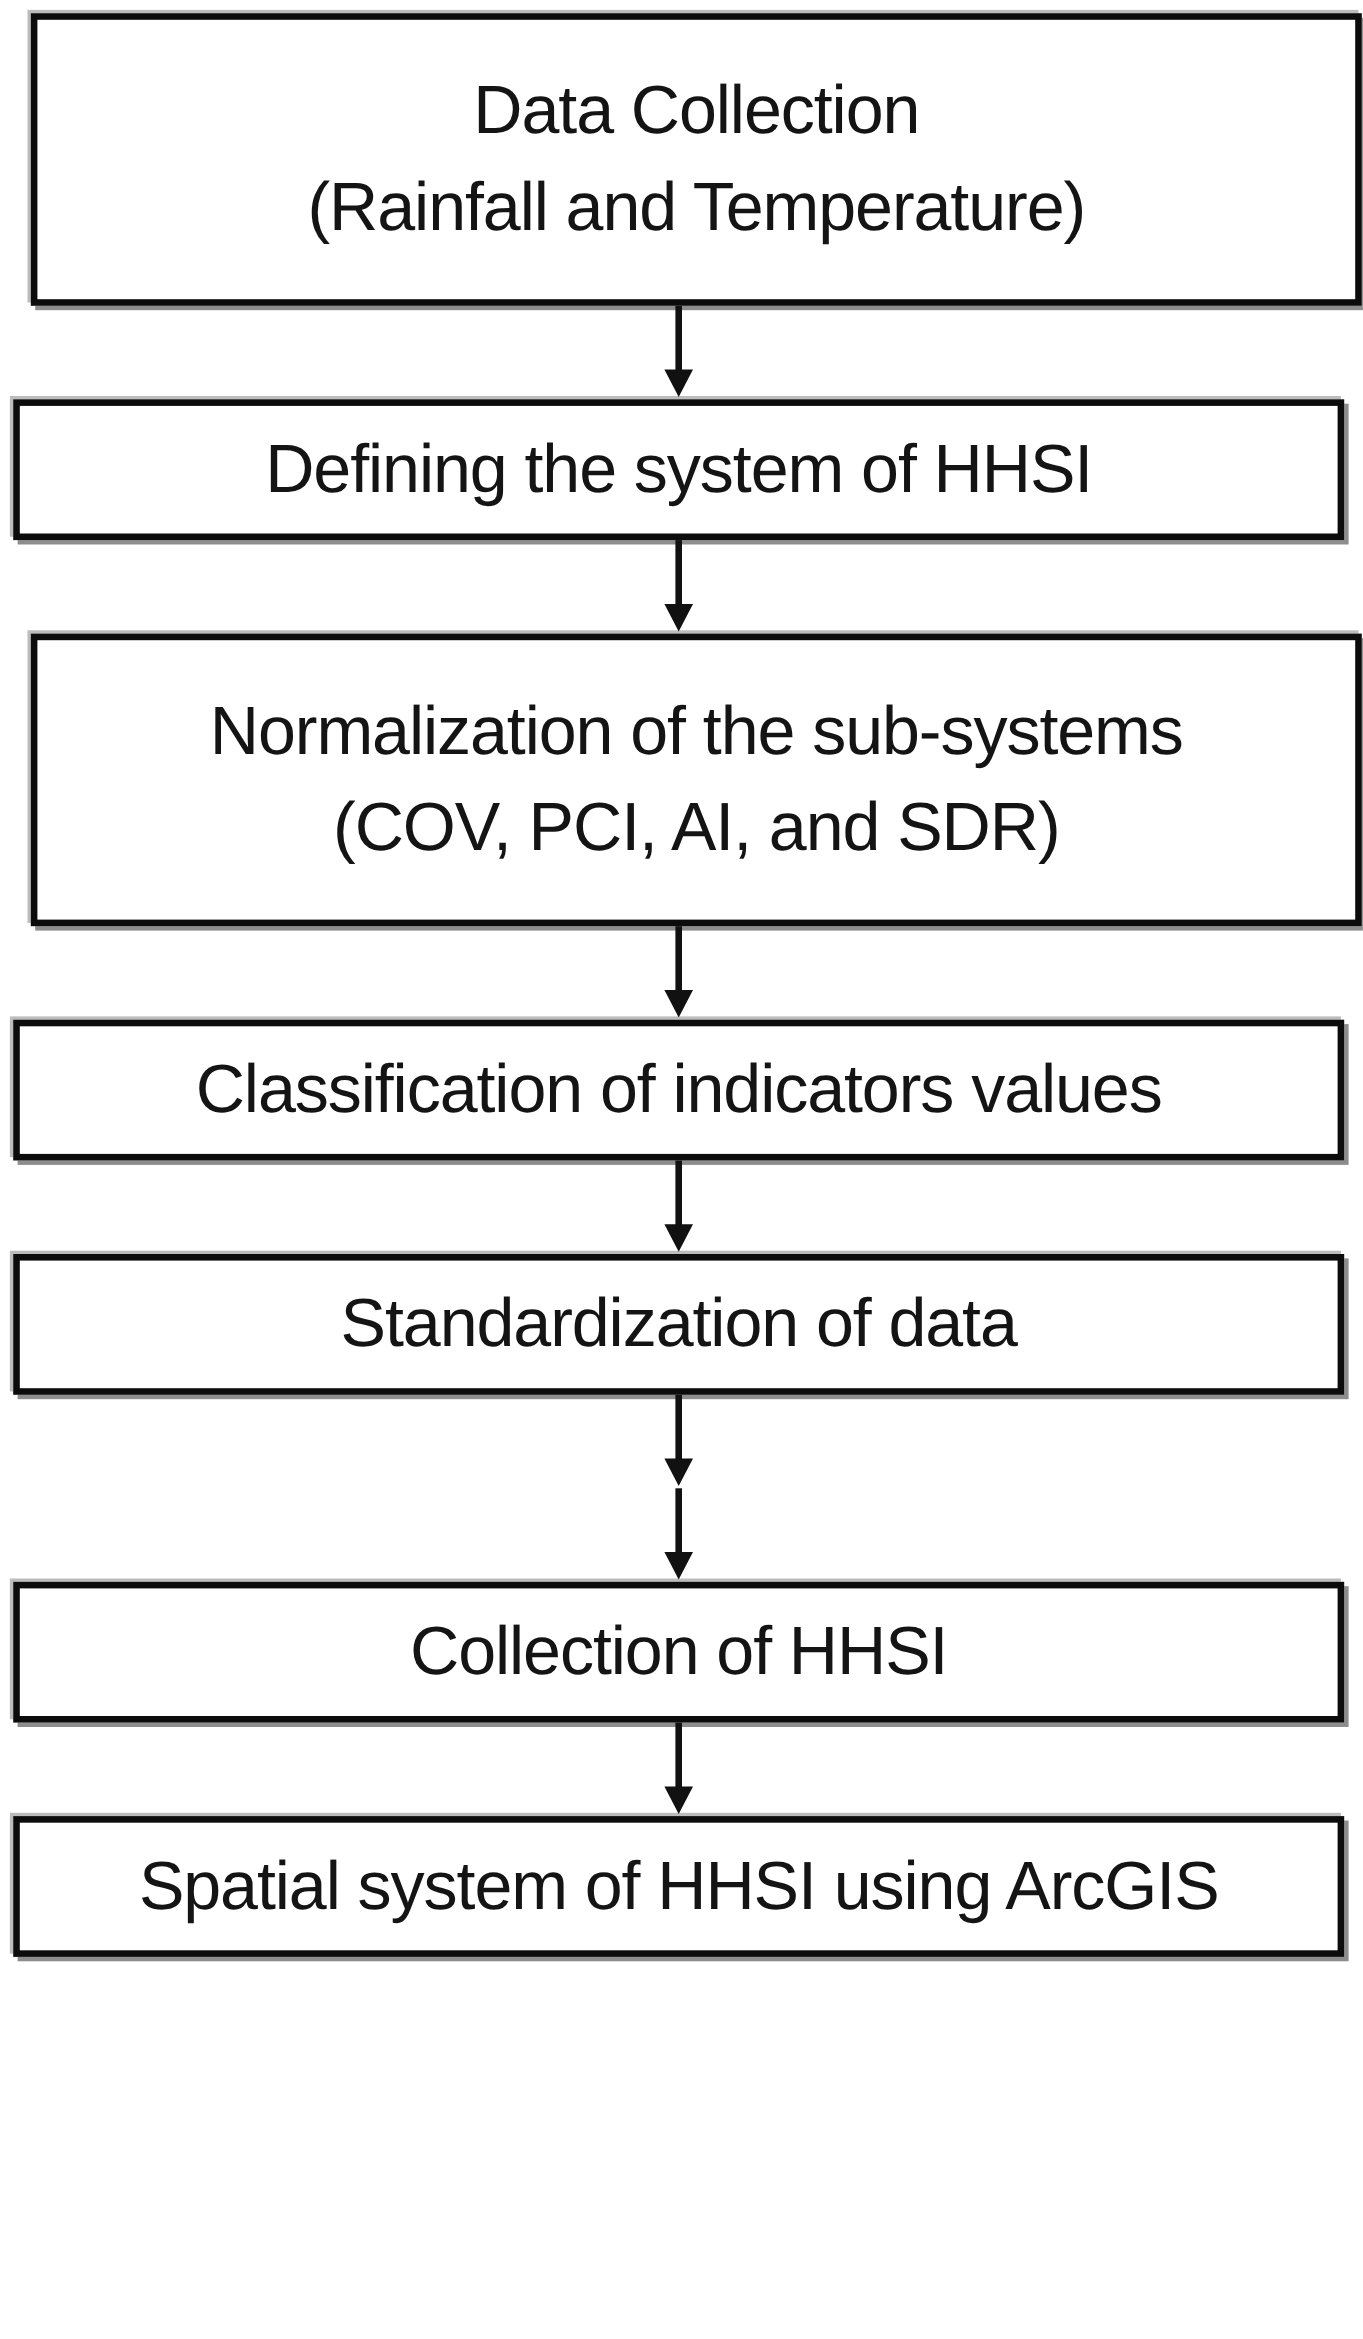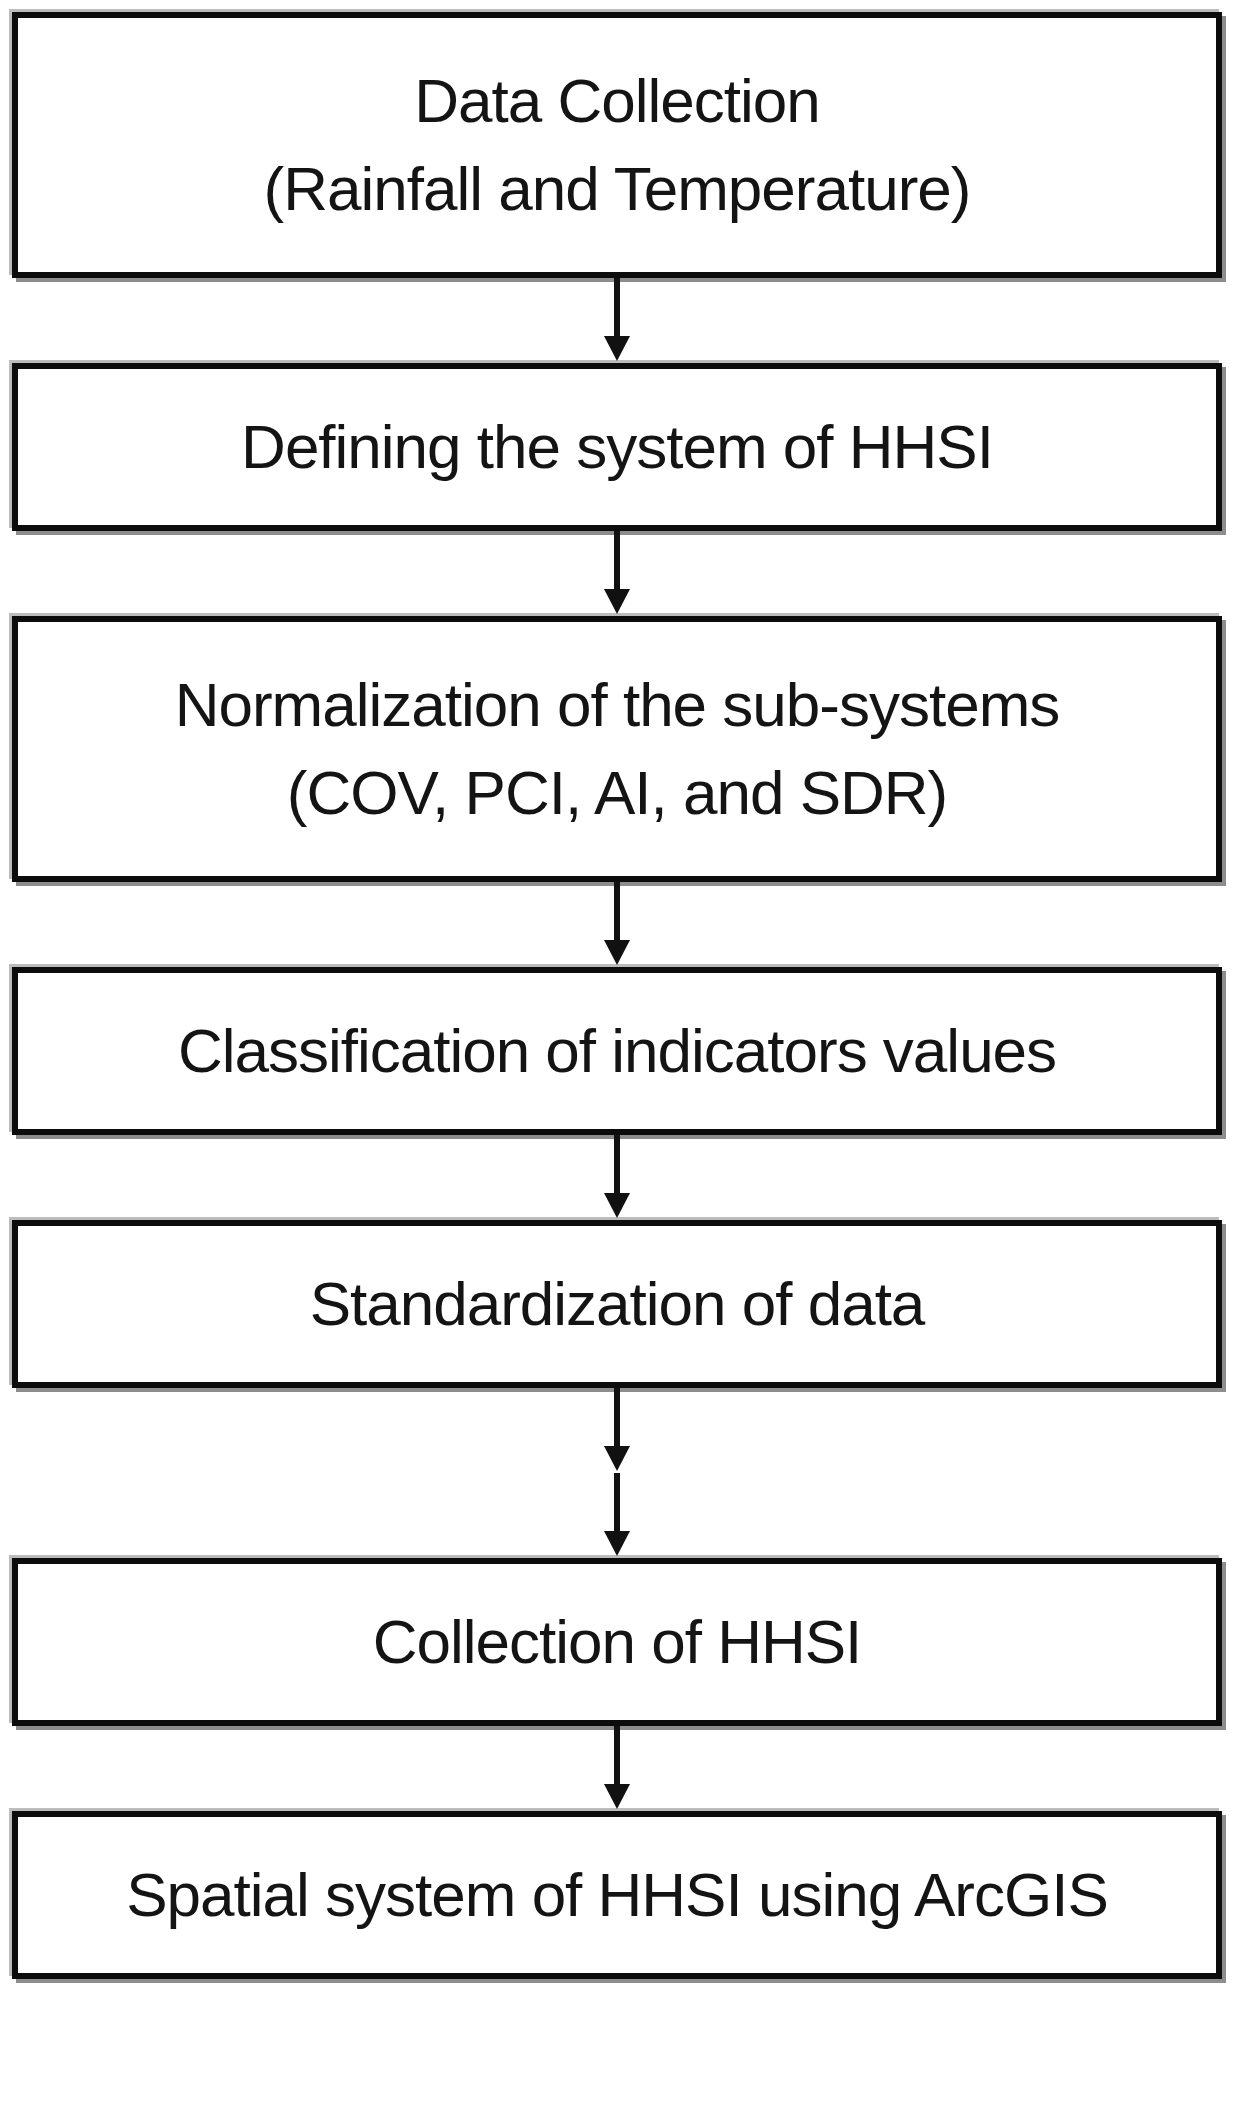--- a/index.html
+++ b/index.html
@@ -28,22 +28,22 @@
     display: flex;
     flex-direction: column;
     align-items: center;
     justify-content: center;
     text-align: center;
     color: #141414;
     font-size: 62px;
     line-height: 1.42;
     letter-spacing: -1px;
   }
-  .flow-box.tall { height: 266px; }
-  .flow-box.short { height: 168px; }
+  .flow-box.tall { height: 266px; margin-left: 16px; }
+  .flow-box.short { height: 128px; }
   .box-line {
     display: block;
     white-space: nowrap;
   }
   .connector {
     position: relative;
     width: 1210px;
     height: 85px;
   }
   .arrow-shaft {

